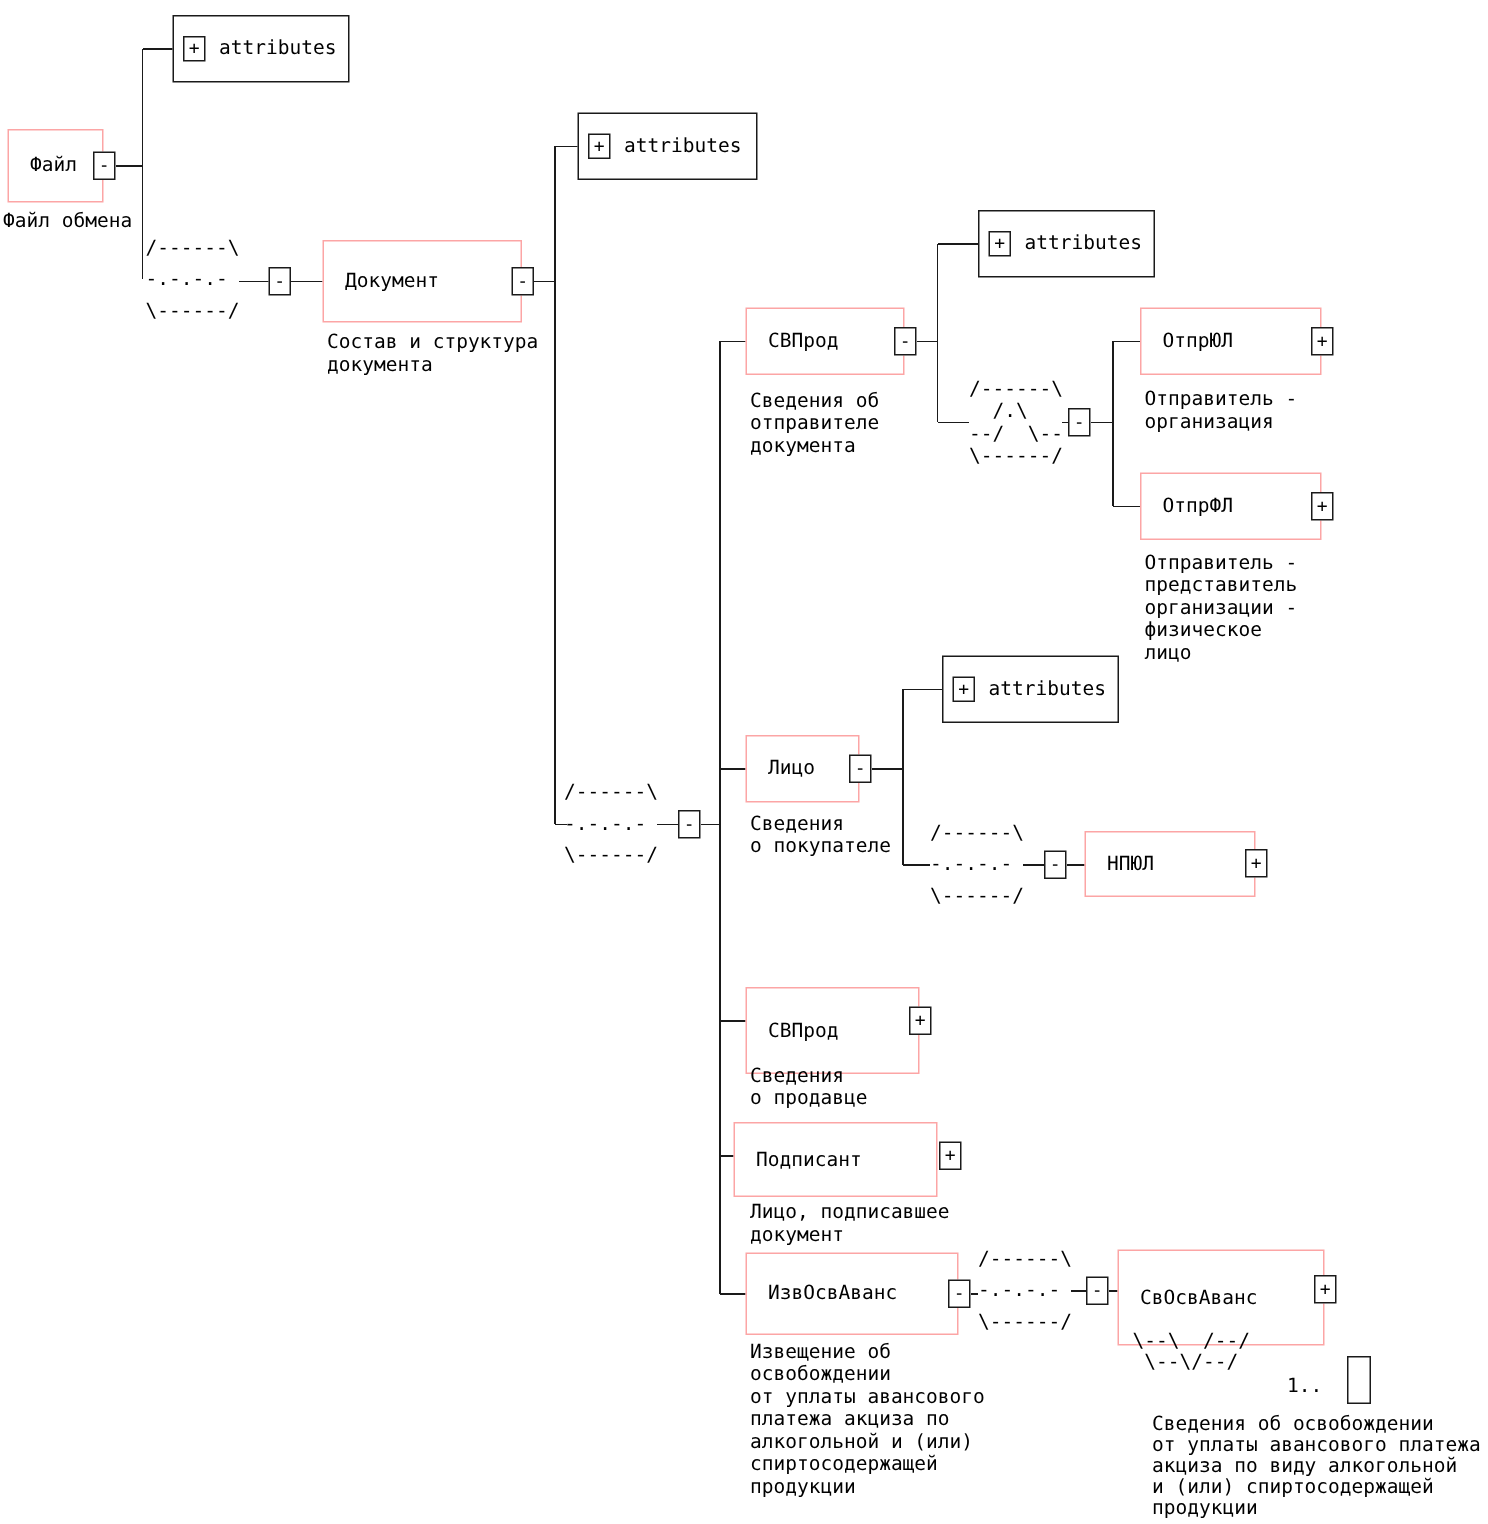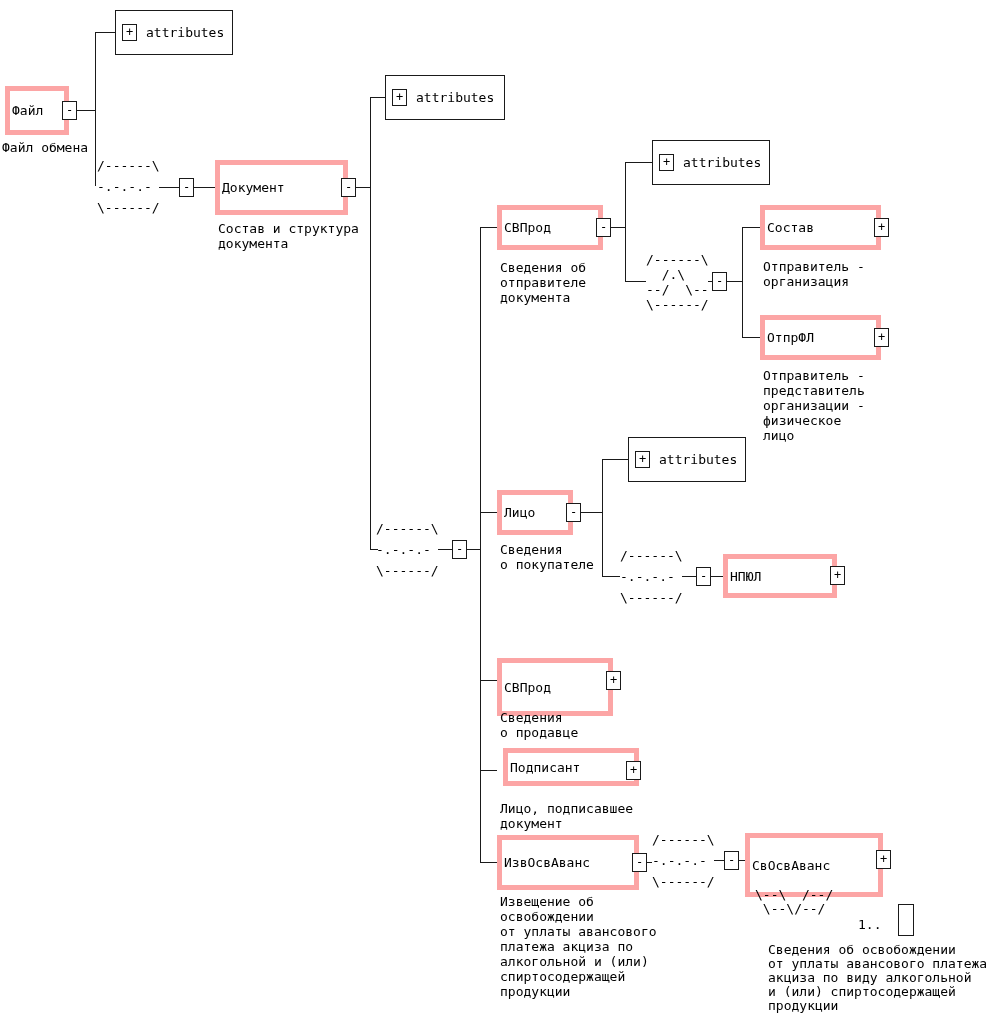--- a/index.html
+++ b/index.html
@@ -2,22 +2,22 @@
 <html><head>
 <meta charset="utf-8">
 <style>
   * { margin:0; padding:0; box-sizing:border-box; }
   html,body { background:#ffffff; }
   body { font-family:"DejaVu Sans Mono", monospace; color:#000; }
   .canvas { position:relative; width:992px; height:1016px; background:#fff; overflow:hidden; }
   .wires { position:absolute; left:0; top:0; }
 
   .ebox {
-    position:absolute; border:5px solid #fca5a5; background:#fff;
-    display:flex; align-items:center; padding-left:2px;
+    position:absolute; border:1px solid #fca5a5; background:#fff;
+    display:flex; align-items:center; padding-left:14px;
     font-size:13px; white-space:pre;
   }
   .abox {
     position:absolute; border:1px solid #1a1a1a; background:#fff;
     display:flex; align-items:center; gap:9px; padding-left:6px;
     font-size:13px;
   }
   .plussq {
     flex:0 0 auto; width:15px; height:17px; border:1px solid #1a1a1a;
     font-size:12px; line-height:15px; text-align:center; background:#fff;
@@ -100,21 +100,21 @@
     <span>attributes</span>
   </div>
 
   <div class="glyph choice" style="left:646px;top:252px">/------\
   /.\
 --/  \--
 \------/</div>
   <div class="expander" style="left:712px;top:272px">-</div>
 
   <div class="ebox" style="left:760px;top:205px;width:121px;height:45px">
-    <span>Состав</span>
+    <span>ОтпрЮЛ</span>
   </div>
   <div class="expander" style="left:874px;top:218px">+</div>
   <div class="caption" style="left:763px;top:259px">Отправитель -
 организация</div>
 
   <div class="ebox" style="left:760px;top:315px;width:121px;height:45px">
     <span>ОтпрФЛ</span>
   </div>
   <div class="expander" style="left:874px;top:328px">+</div>
   <div class="caption" style="left:763px;top:368px">Отправитель -
@@ -145,21 +145,21 @@
   </div>
   <div class="expander" style="left:830px;top:566px">+</div>
 
   <div class="ebox" style="left:497px;top:658px;width:116px;height:58px">
     <span>СВПрод</span>
   </div>
   <div class="expander" style="left:606px;top:671px">+</div>
   <div class="caption" style="left:500px;top:710px">Сведения
 о продавце</div>
 
-  <div class="ebox" style="left:503px;top:748px;width:136px;height:38px">
+  <div class="ebox" style="left:489px;top:748px;width:136px;height:50px">
     <span>Подписант</span>
   </div>
   <div class="expander" style="left:626px;top:761px">+</div>
   <div class="caption" style="left:500px;top:801px">Лицо, подписавшее
 документ</div>
 
   <div class="ebox" style="left:497px;top:835px;width:142px;height:55px">
     <span>ИзвОсвАванс</span>
   </div>
   <div class="expander" style="left:632px;top:853px">-</div>

